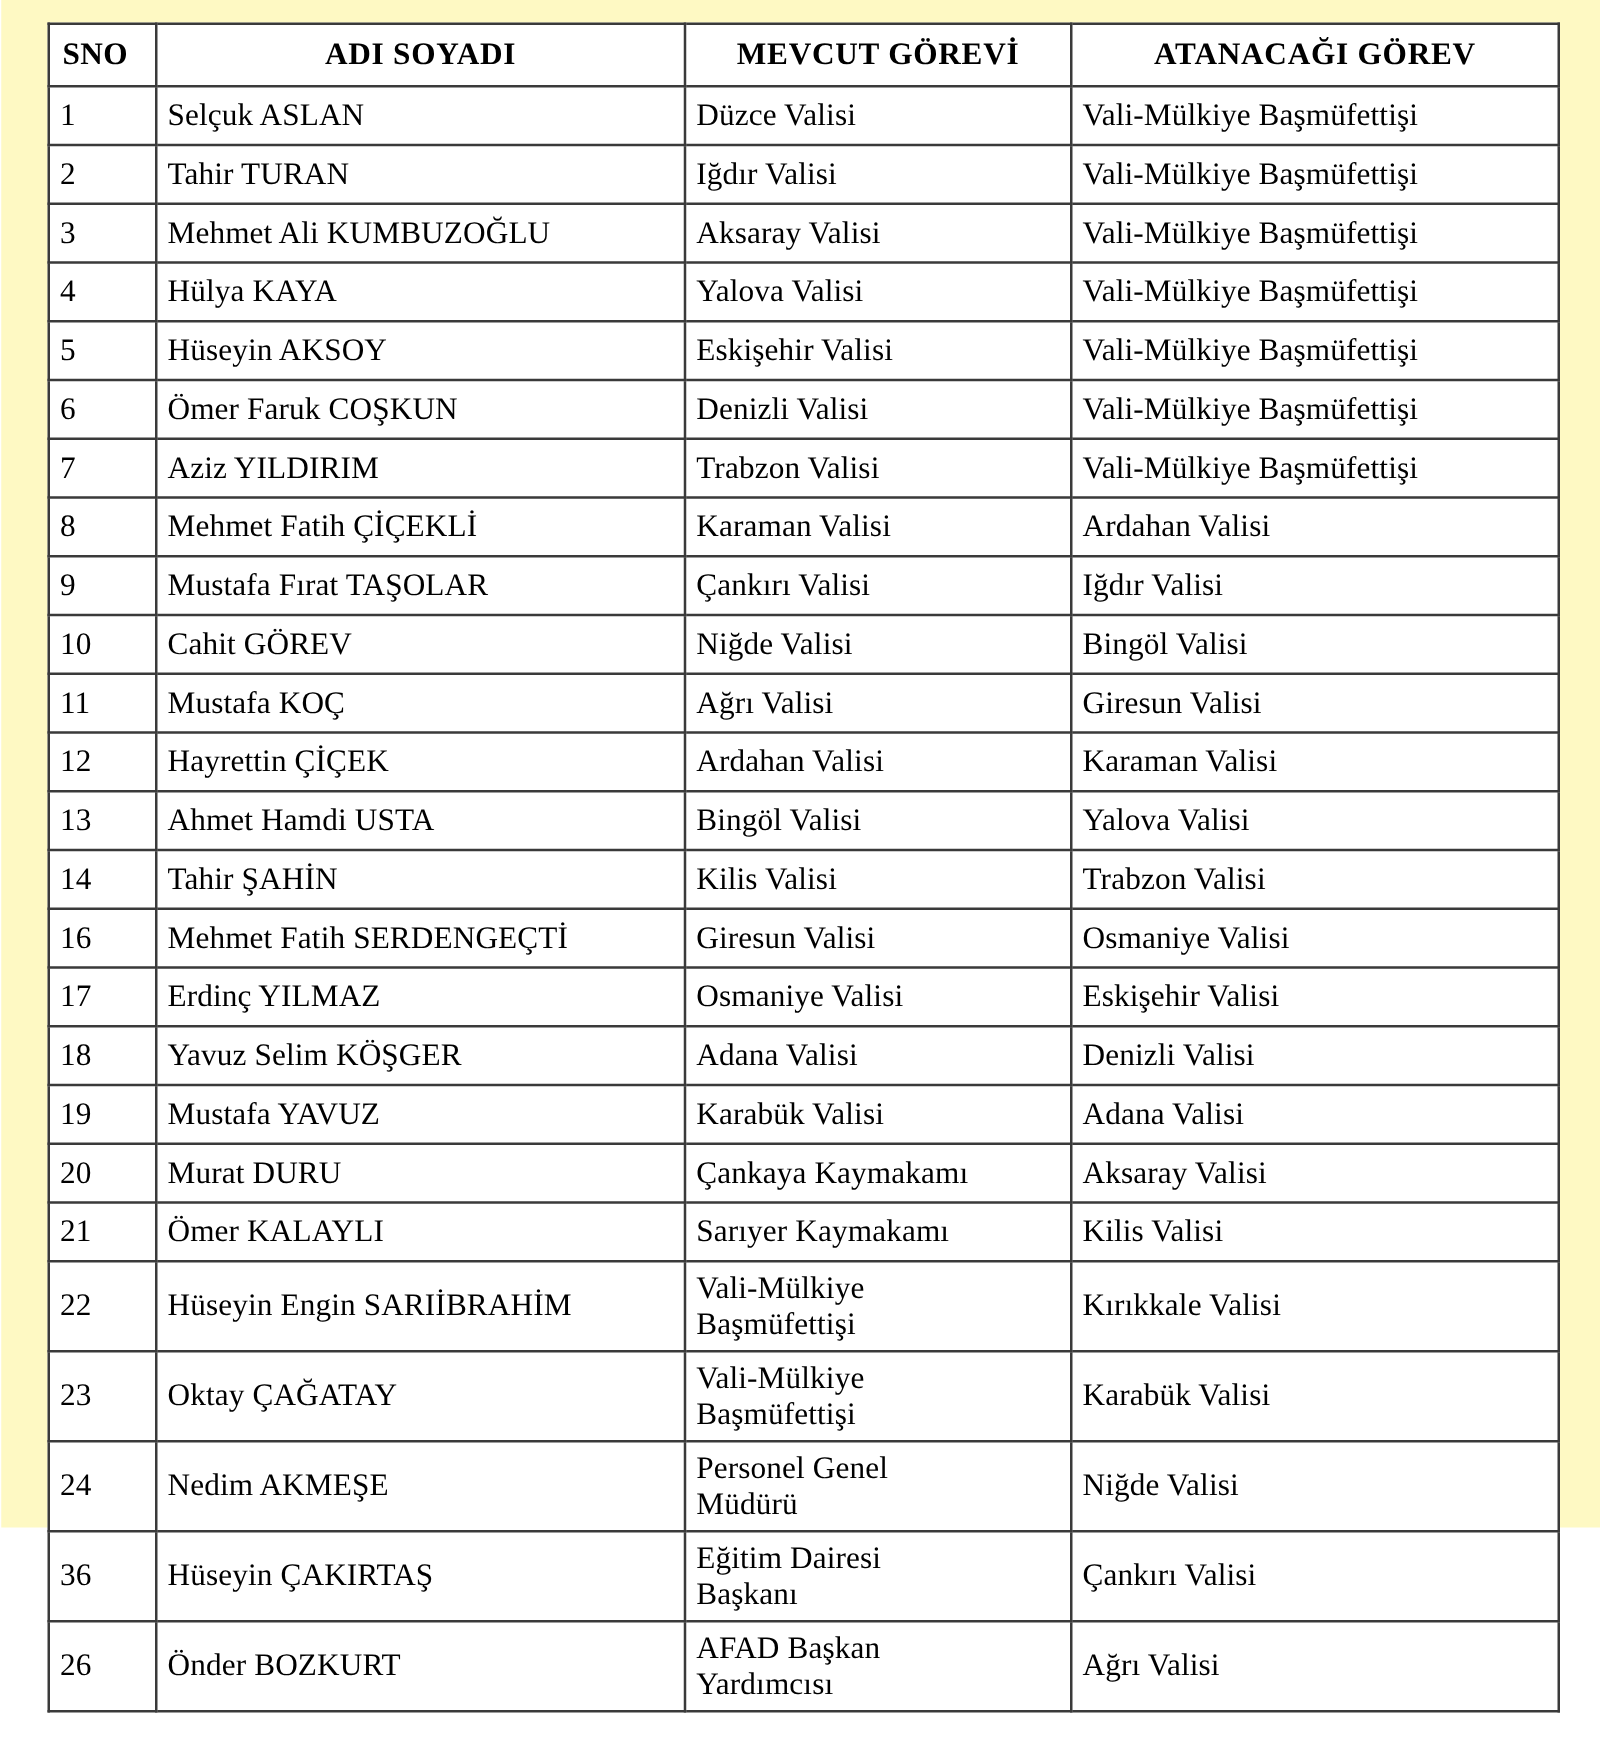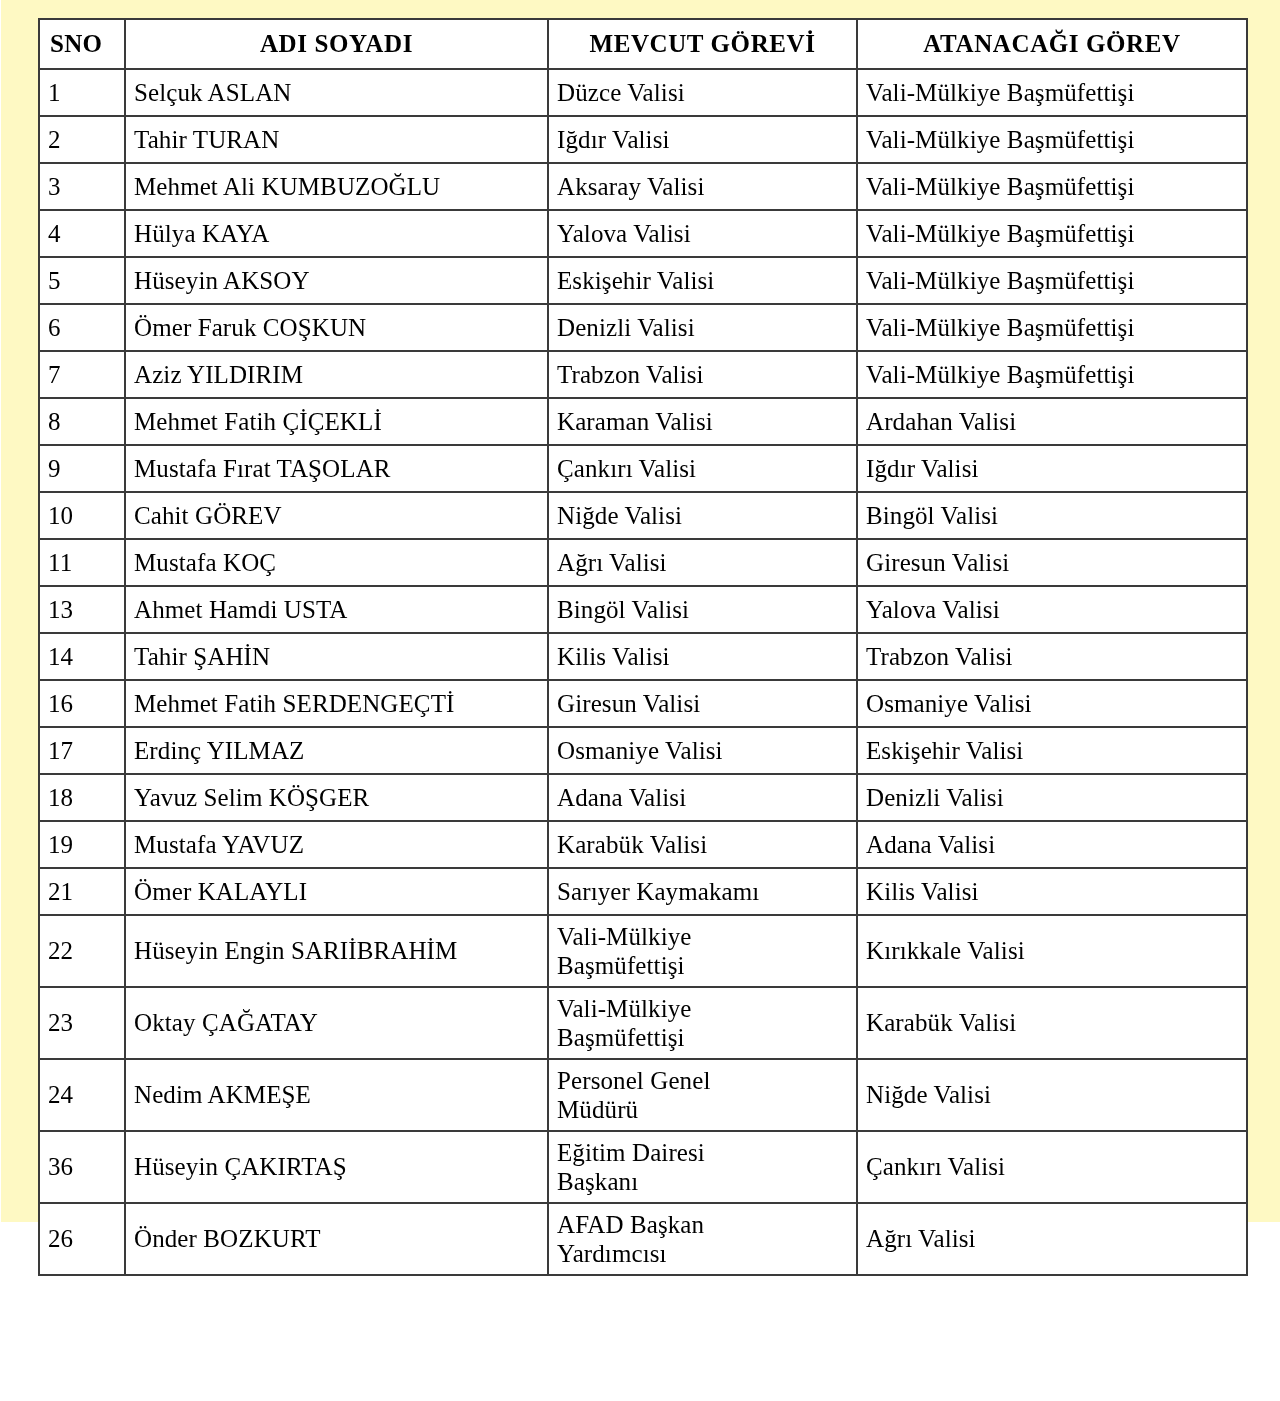--- a/index.html
+++ b/index.html
@@ -165,20 +165,26 @@
             <td class="current">Niğde Valisi</td>
             <td class="assigned">Bingöl Valisi</td>
           </tr>
           <tr>
             <td class="sno">11</td>
             <td class="name">Mustafa KOÇ</td>
             <td class="current">Ağrı Valisi</td>
             <td class="assigned">Giresun Valisi</td>
           </tr>
           <tr>
+            <td class="sno">12</td>
+            <td class="name">Hayrettin ÇİÇEK</td>
+            <td class="current">Ardahan Valisi</td>
+            <td class="assigned">Karaman Valisi</td>
+          </tr>
+          <tr>
             <td class="sno">13</td>
             <td class="name">Ahmet Hamdi USTA</td>
             <td class="current">Bingöl Valisi</td>
             <td class="assigned">Yalova Valisi</td>
           </tr>
           <tr>
             <td class="sno">14</td>
             <td class="name">Tahir ŞAHİN</td>
             <td class="current">Kilis Valisi</td>
             <td class="assigned">Trabzon Valisi</td>
@@ -199,20 +205,26 @@
             <td class="sno">18</td>
             <td class="name">Yavuz Selim KÖŞGER</td>
             <td class="current">Adana Valisi</td>
             <td class="assigned">Denizli Valisi</td>
           </tr>
           <tr>
             <td class="sno">19</td>
             <td class="name">Mustafa YAVUZ</td>
             <td class="current">Karabük Valisi</td>
             <td class="assigned">Adana Valisi</td>
+          </tr>
+          <tr>
+            <td class="sno">20</td>
+            <td class="name">Murat DURU</td>
+            <td class="current">Çankaya Kaymakamı</td>
+            <td class="assigned">Aksaray Valisi</td>
           </tr>
           <tr>
             <td class="sno">21</td>
             <td class="name">Ömer KALAYLI</td>
             <td class="current">Sarıyer Kaymakamı</td>
             <td class="assigned">Kilis Valisi</td>
           </tr>
           <tr class="tall">
             <td class="sno">22</td>
             <td class="name">Hüseyin Engin SARIİBRAHİM</td>

